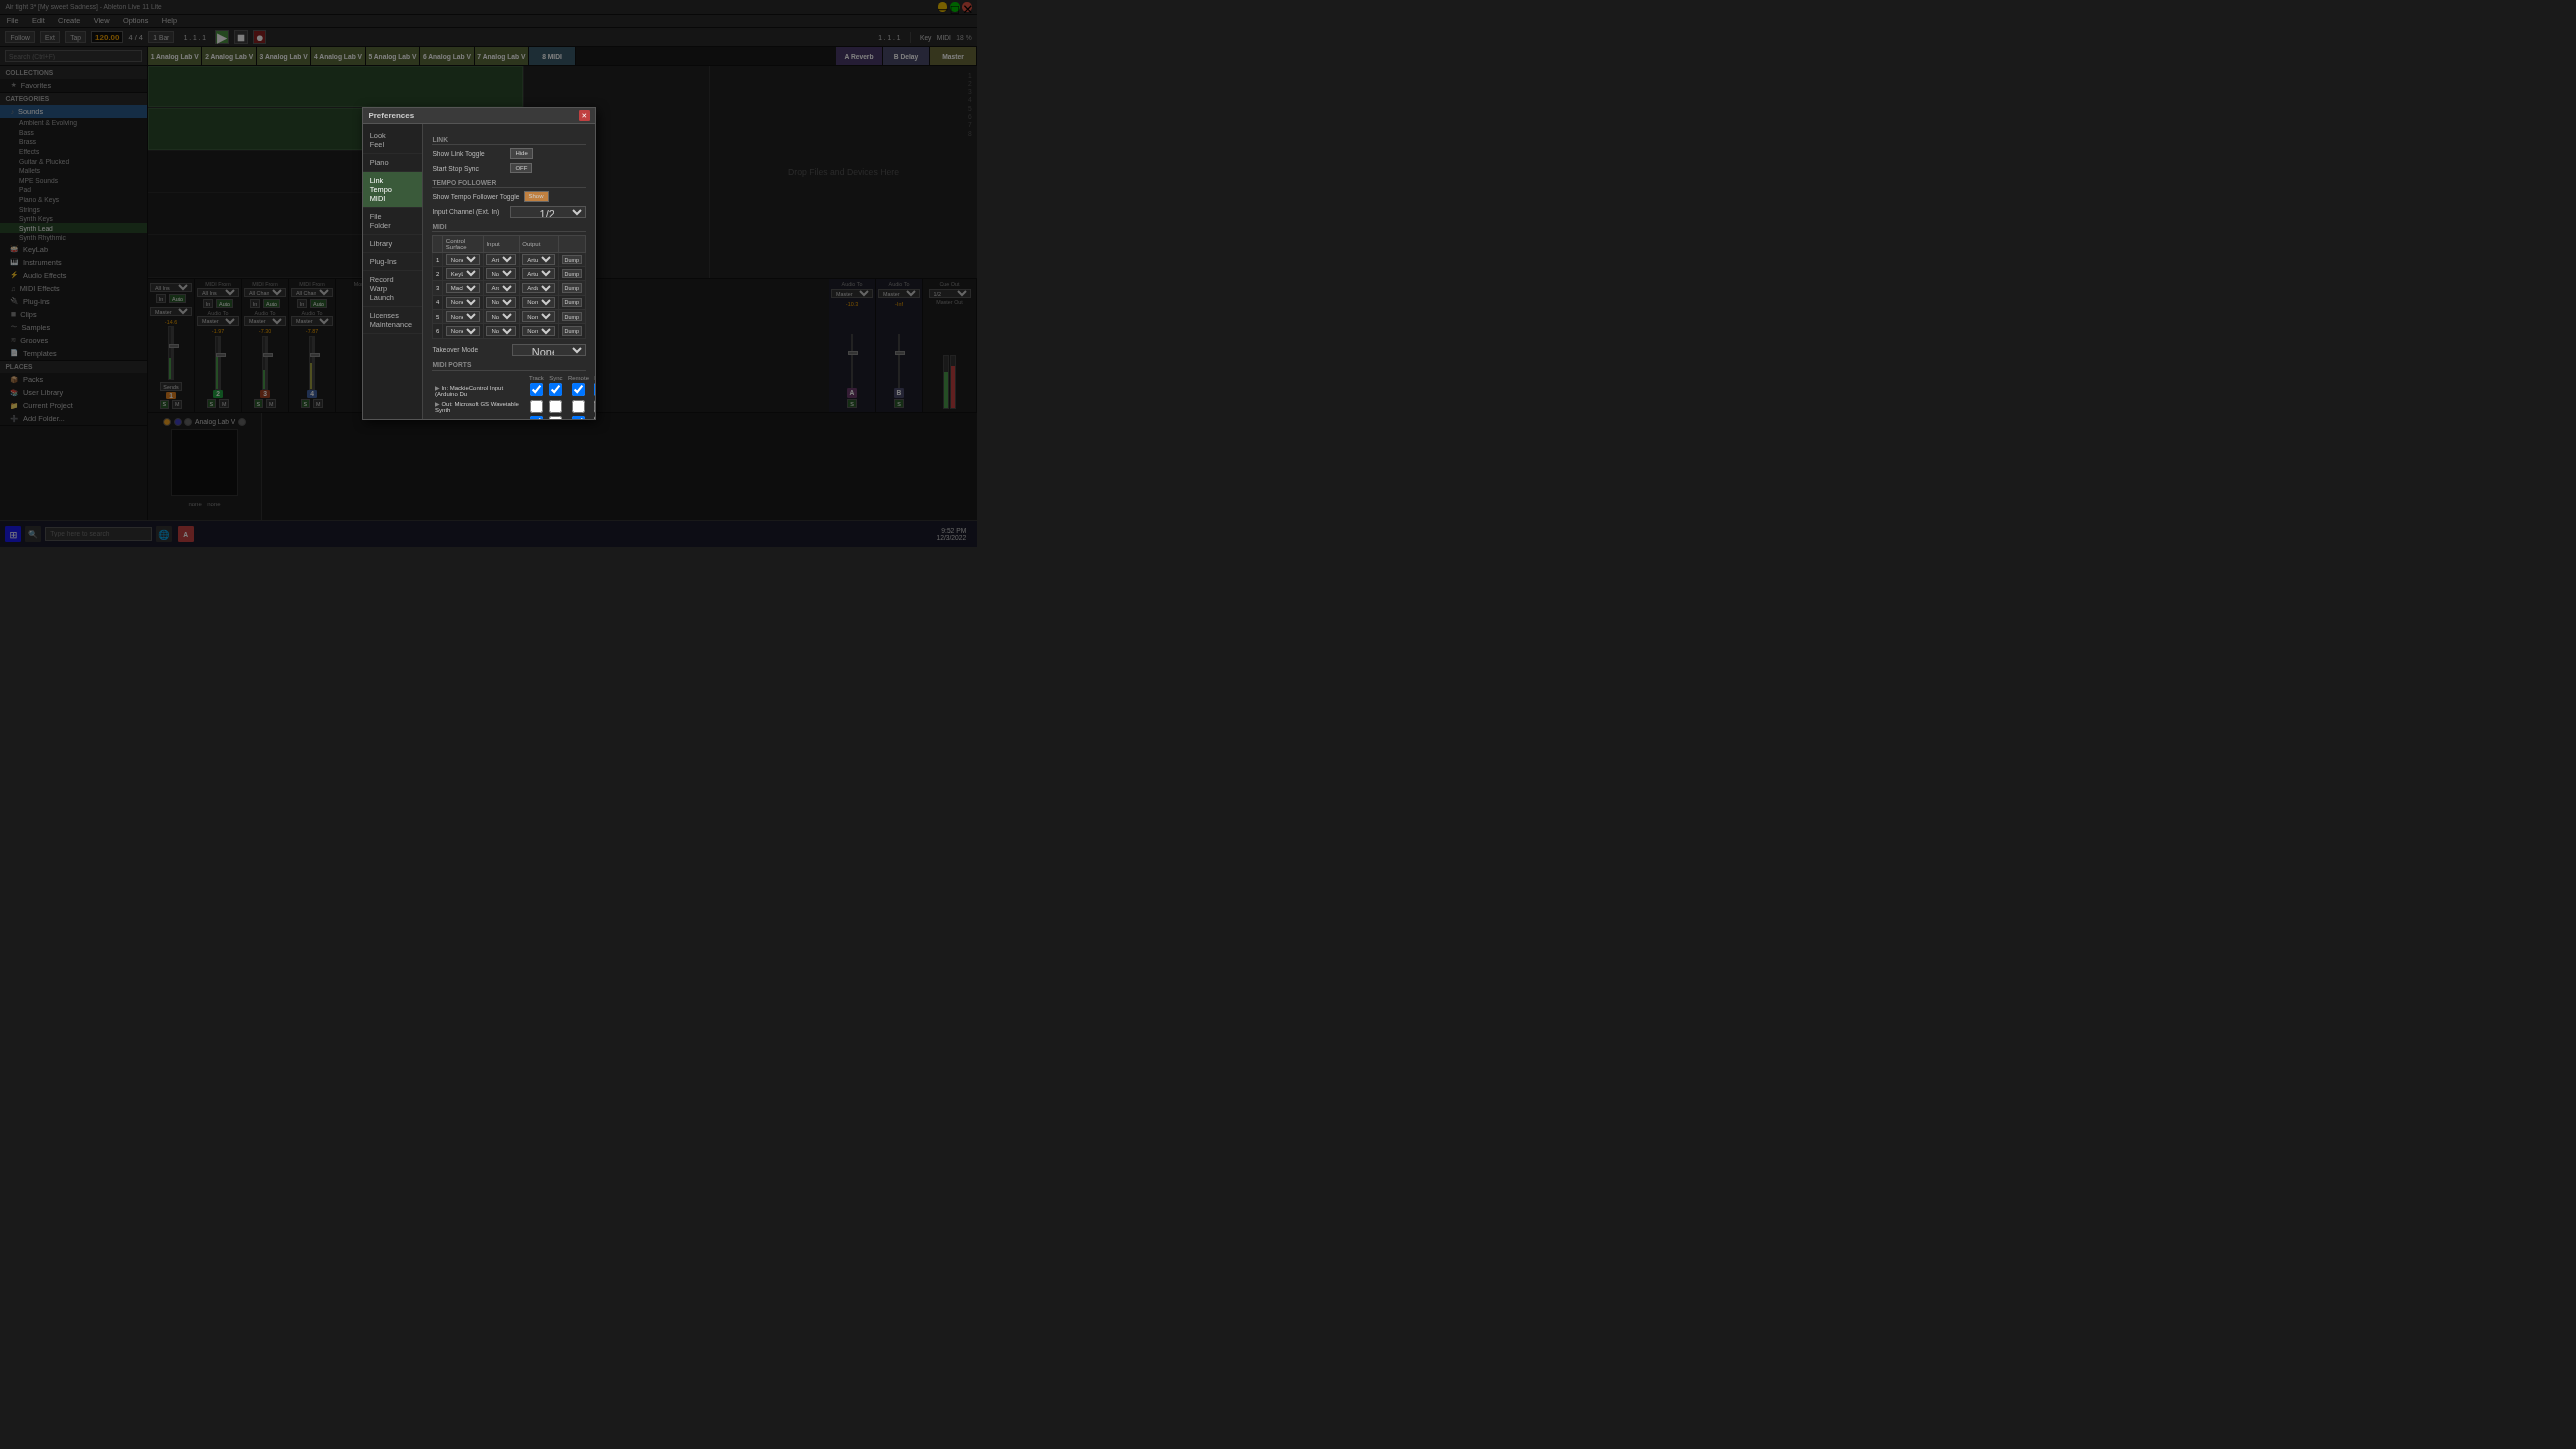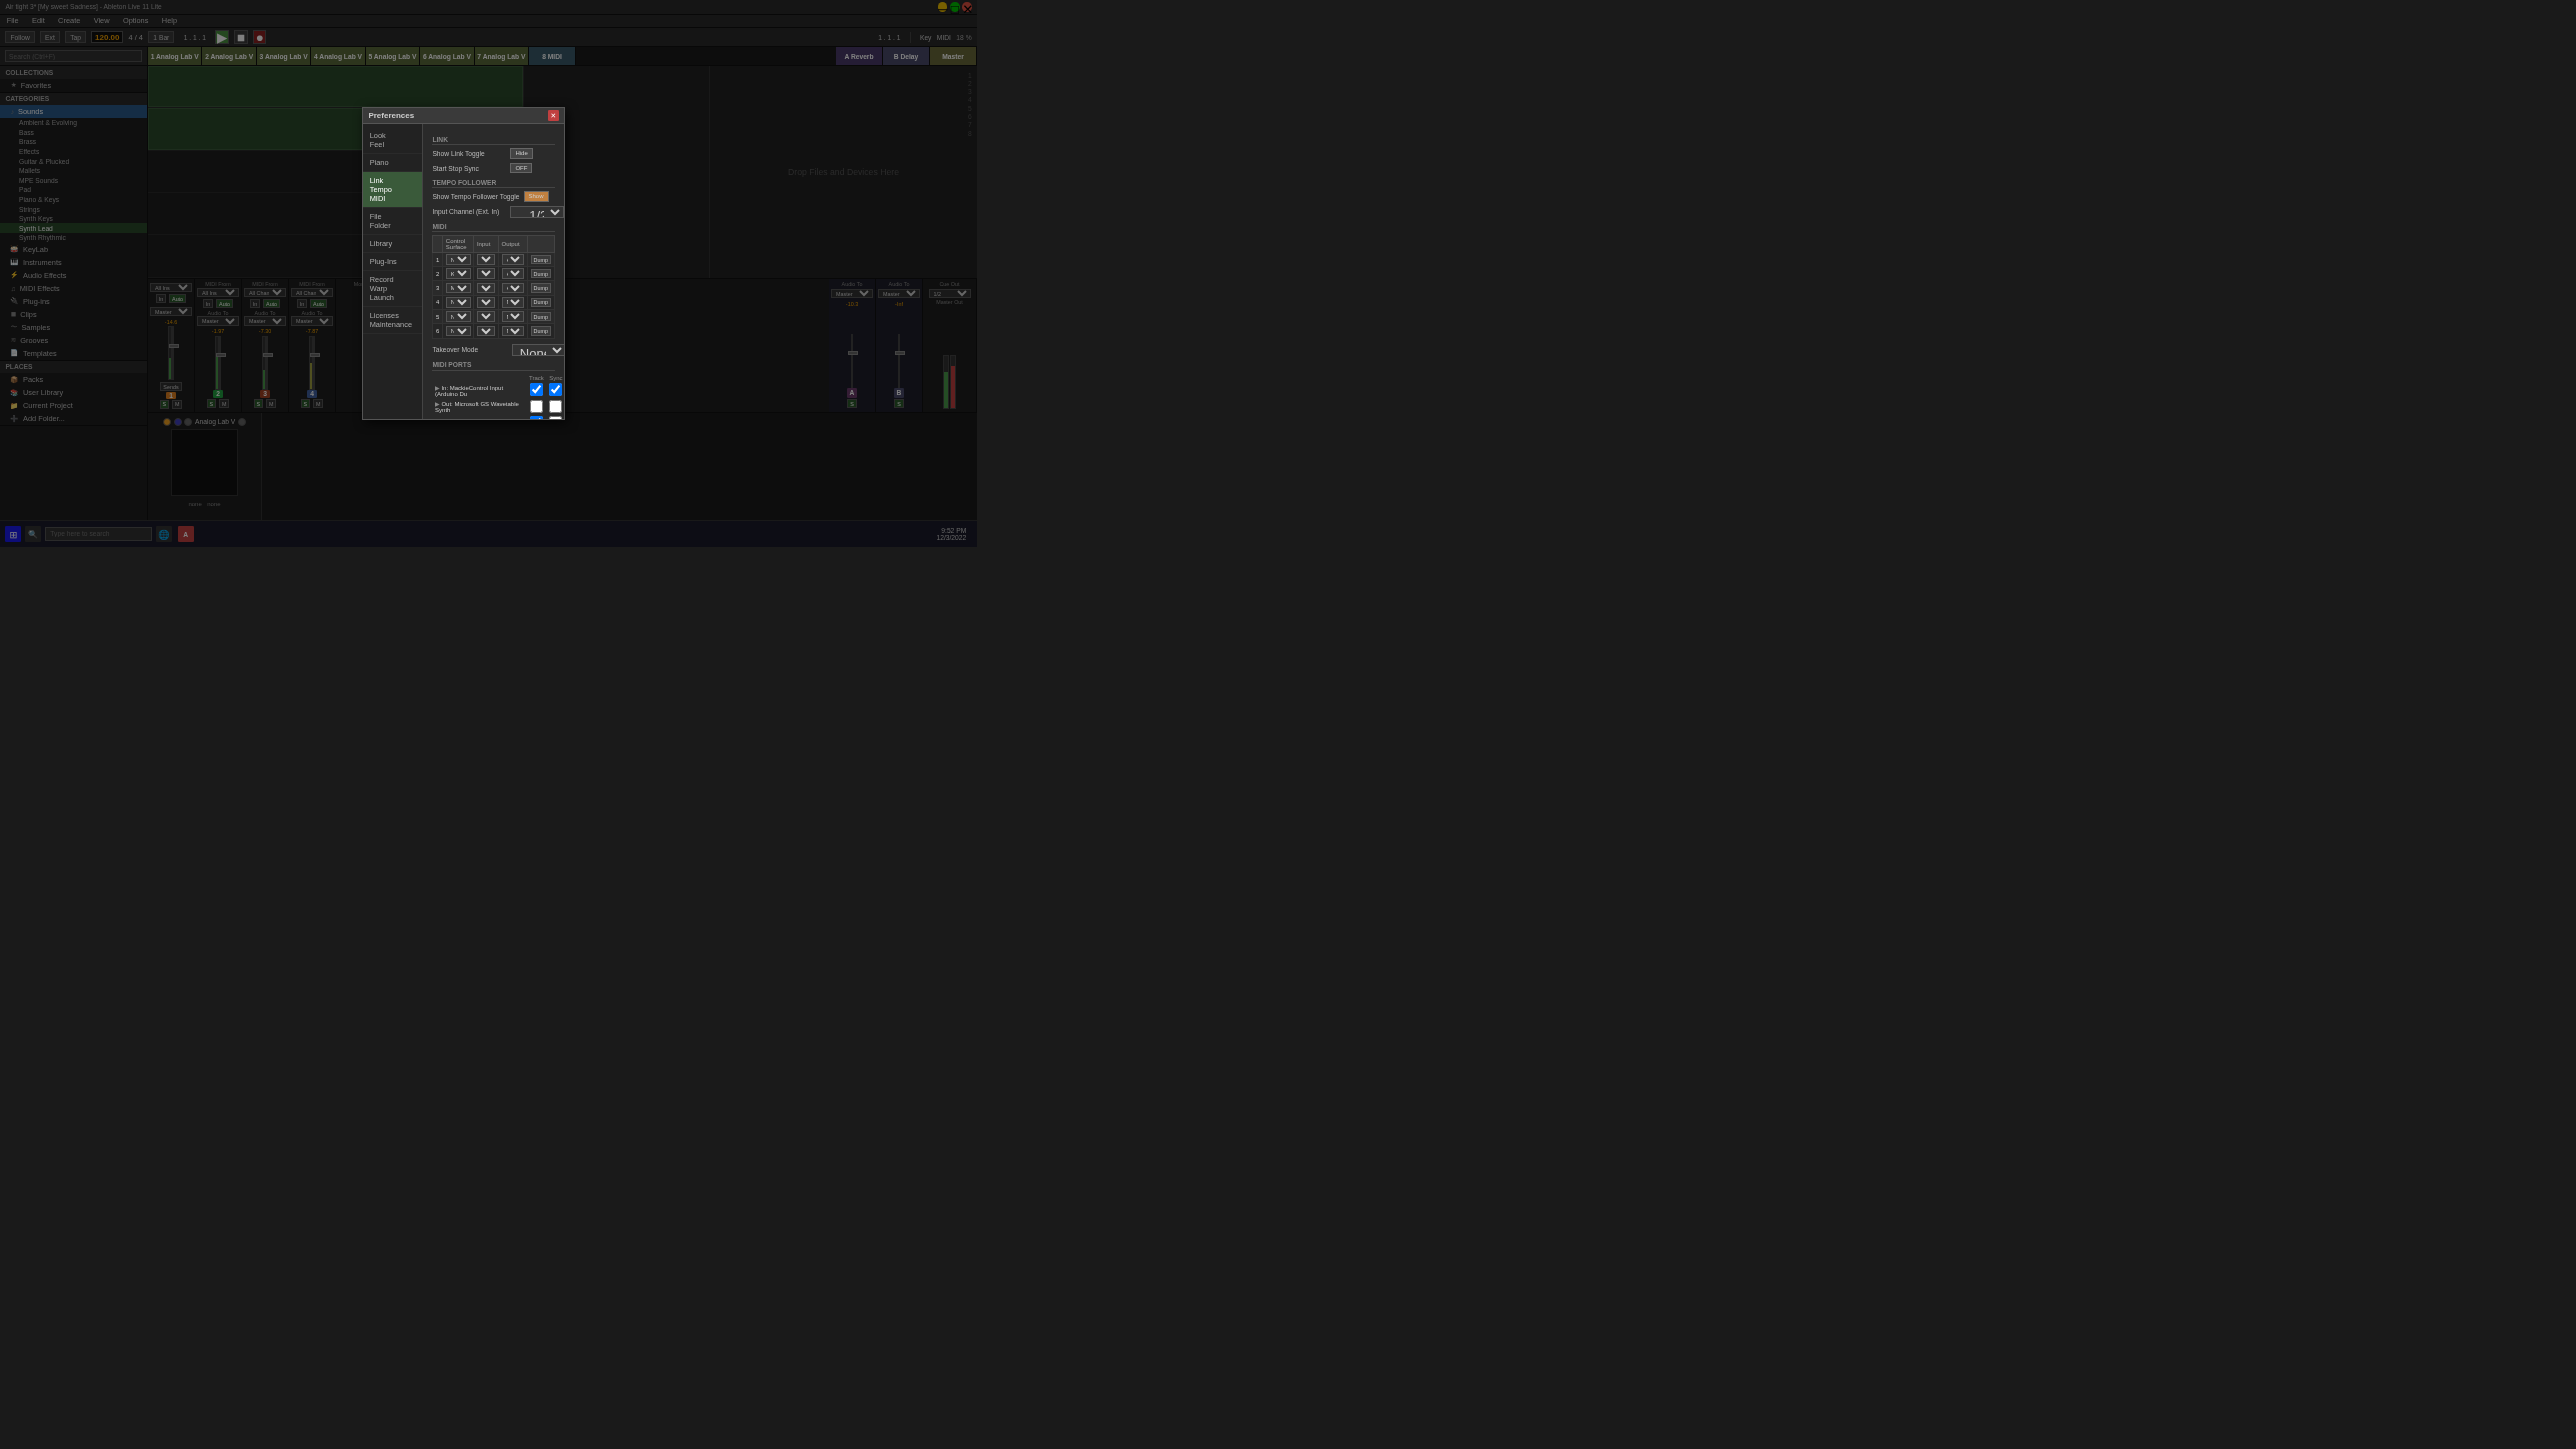--- a/index.html
+++ b/index.html
@@ -364,21 +364,21 @@
       background: rgba(0,0,0,0.5);
       z-index: 100;
       display: flex;
       align-items: flex-start;
       justify-content: flex-start;
     }
     #preferences-dialog {
       position: absolute;
       top: 107px;
       left: 362px;
-      width: 203px;
+      width: 234px;
       background: #2a2a2a;
       border: 0.7px solid #555;
       box-shadow: 2.7px 2.7px 10.7px rgba(0,0,0,0.8);
     }
     #pref-titlebar {
       background: #3a3a3a;
       height: 16px;
       display: flex;
       align-items: center;
       justify-content: space-between;
@@ -452,23 +452,23 @@
       padding: 0 4px;
       cursor: pointer;
       display: flex;
       align-items: center;
     }
     .pref-toggle.orange { background: #c08040; }
     .pref-select {
       background: #333;
       border: 0.7px solid #555;
       color: #ccc;
-      font-size: 13px;
+      font-size: 11px;
       height: 12px;
-      padding: 0 3px;
+      padding: 0 15px;
       min-width: 54px;
     }
     
     .midi-table {
       width: 100%;
       border-collapse: collapse;
       font-size: 6px;
       margin-bottom: 5.4px;
     }
     .midi-table th {

